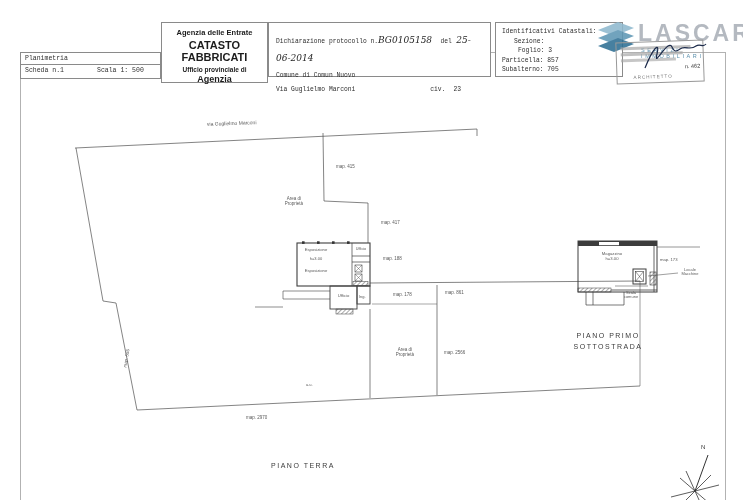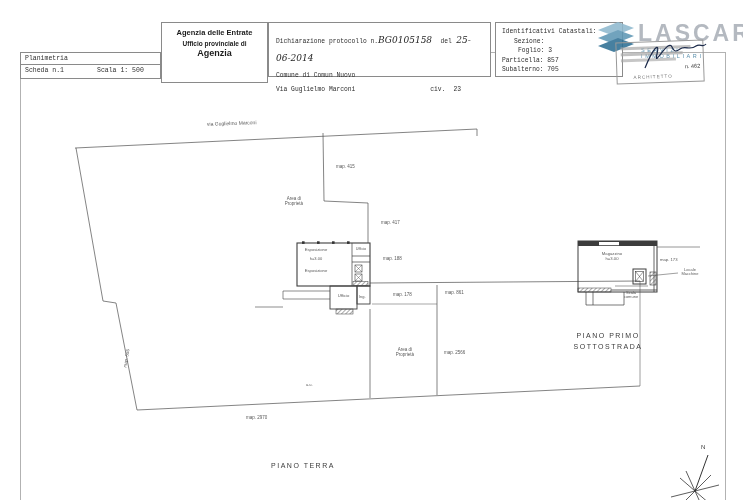--- a/index.html
+++ b/index.html
@@ -133,20 +133,21 @@
   <div class="box" style="left:20px;top:38px;width:141px;height:27px;">
     <div class="mono" style="font-size:6.5px;padding:2px 4px;border-bottom:1px solid #8a8a8a;">Planimetria</div>
     <div style="position:relative;height:12px;">
       <span class="mono abs" style="left:4px;top:2px;font-size:6.5px;">Scheda n.1</span>
       <span class="mono abs" style="left:76px;top:2px;font-size:6.5px;">Scala 1: 500</span>
     </div>
   </div>
 
   <div class="box" style="left:161px;top:8px;width:107px;height:61px;text-align:center;color:#1c1c1c;">
     <div style="font-size:7.5px;font-weight:bold;margin-top:5px;">Agenzia delle Entrate</div>
+    <div style="font-size:11px;font-weight:bold;margin-top:2px;">CATASTO FABBRICATI</div>
     <div style="font-size:6.5px;font-weight:bold;margin-top:3px;">Ufficio provinciale di</div>
     <div style="font-size:9px;font-weight:bold;margin-top:1px;">Agenzia</div>
   </div>
 
   <div class="box" style="left:268px;top:8px;width:223px;height:55px;padding:6px 7px;">
     <div>
       <span class="mono" style="font-size:6.3px;">Dichiarazione protocollo n.</span><span class="hand" style="font-size:9px;">BG0105158</span>
       <span class="mono" style="font-size:6.3px;margin-left:4px;">del</span>
       <span class="hand" style="font-size:9px;">25-06-2014</span>
     </div>

